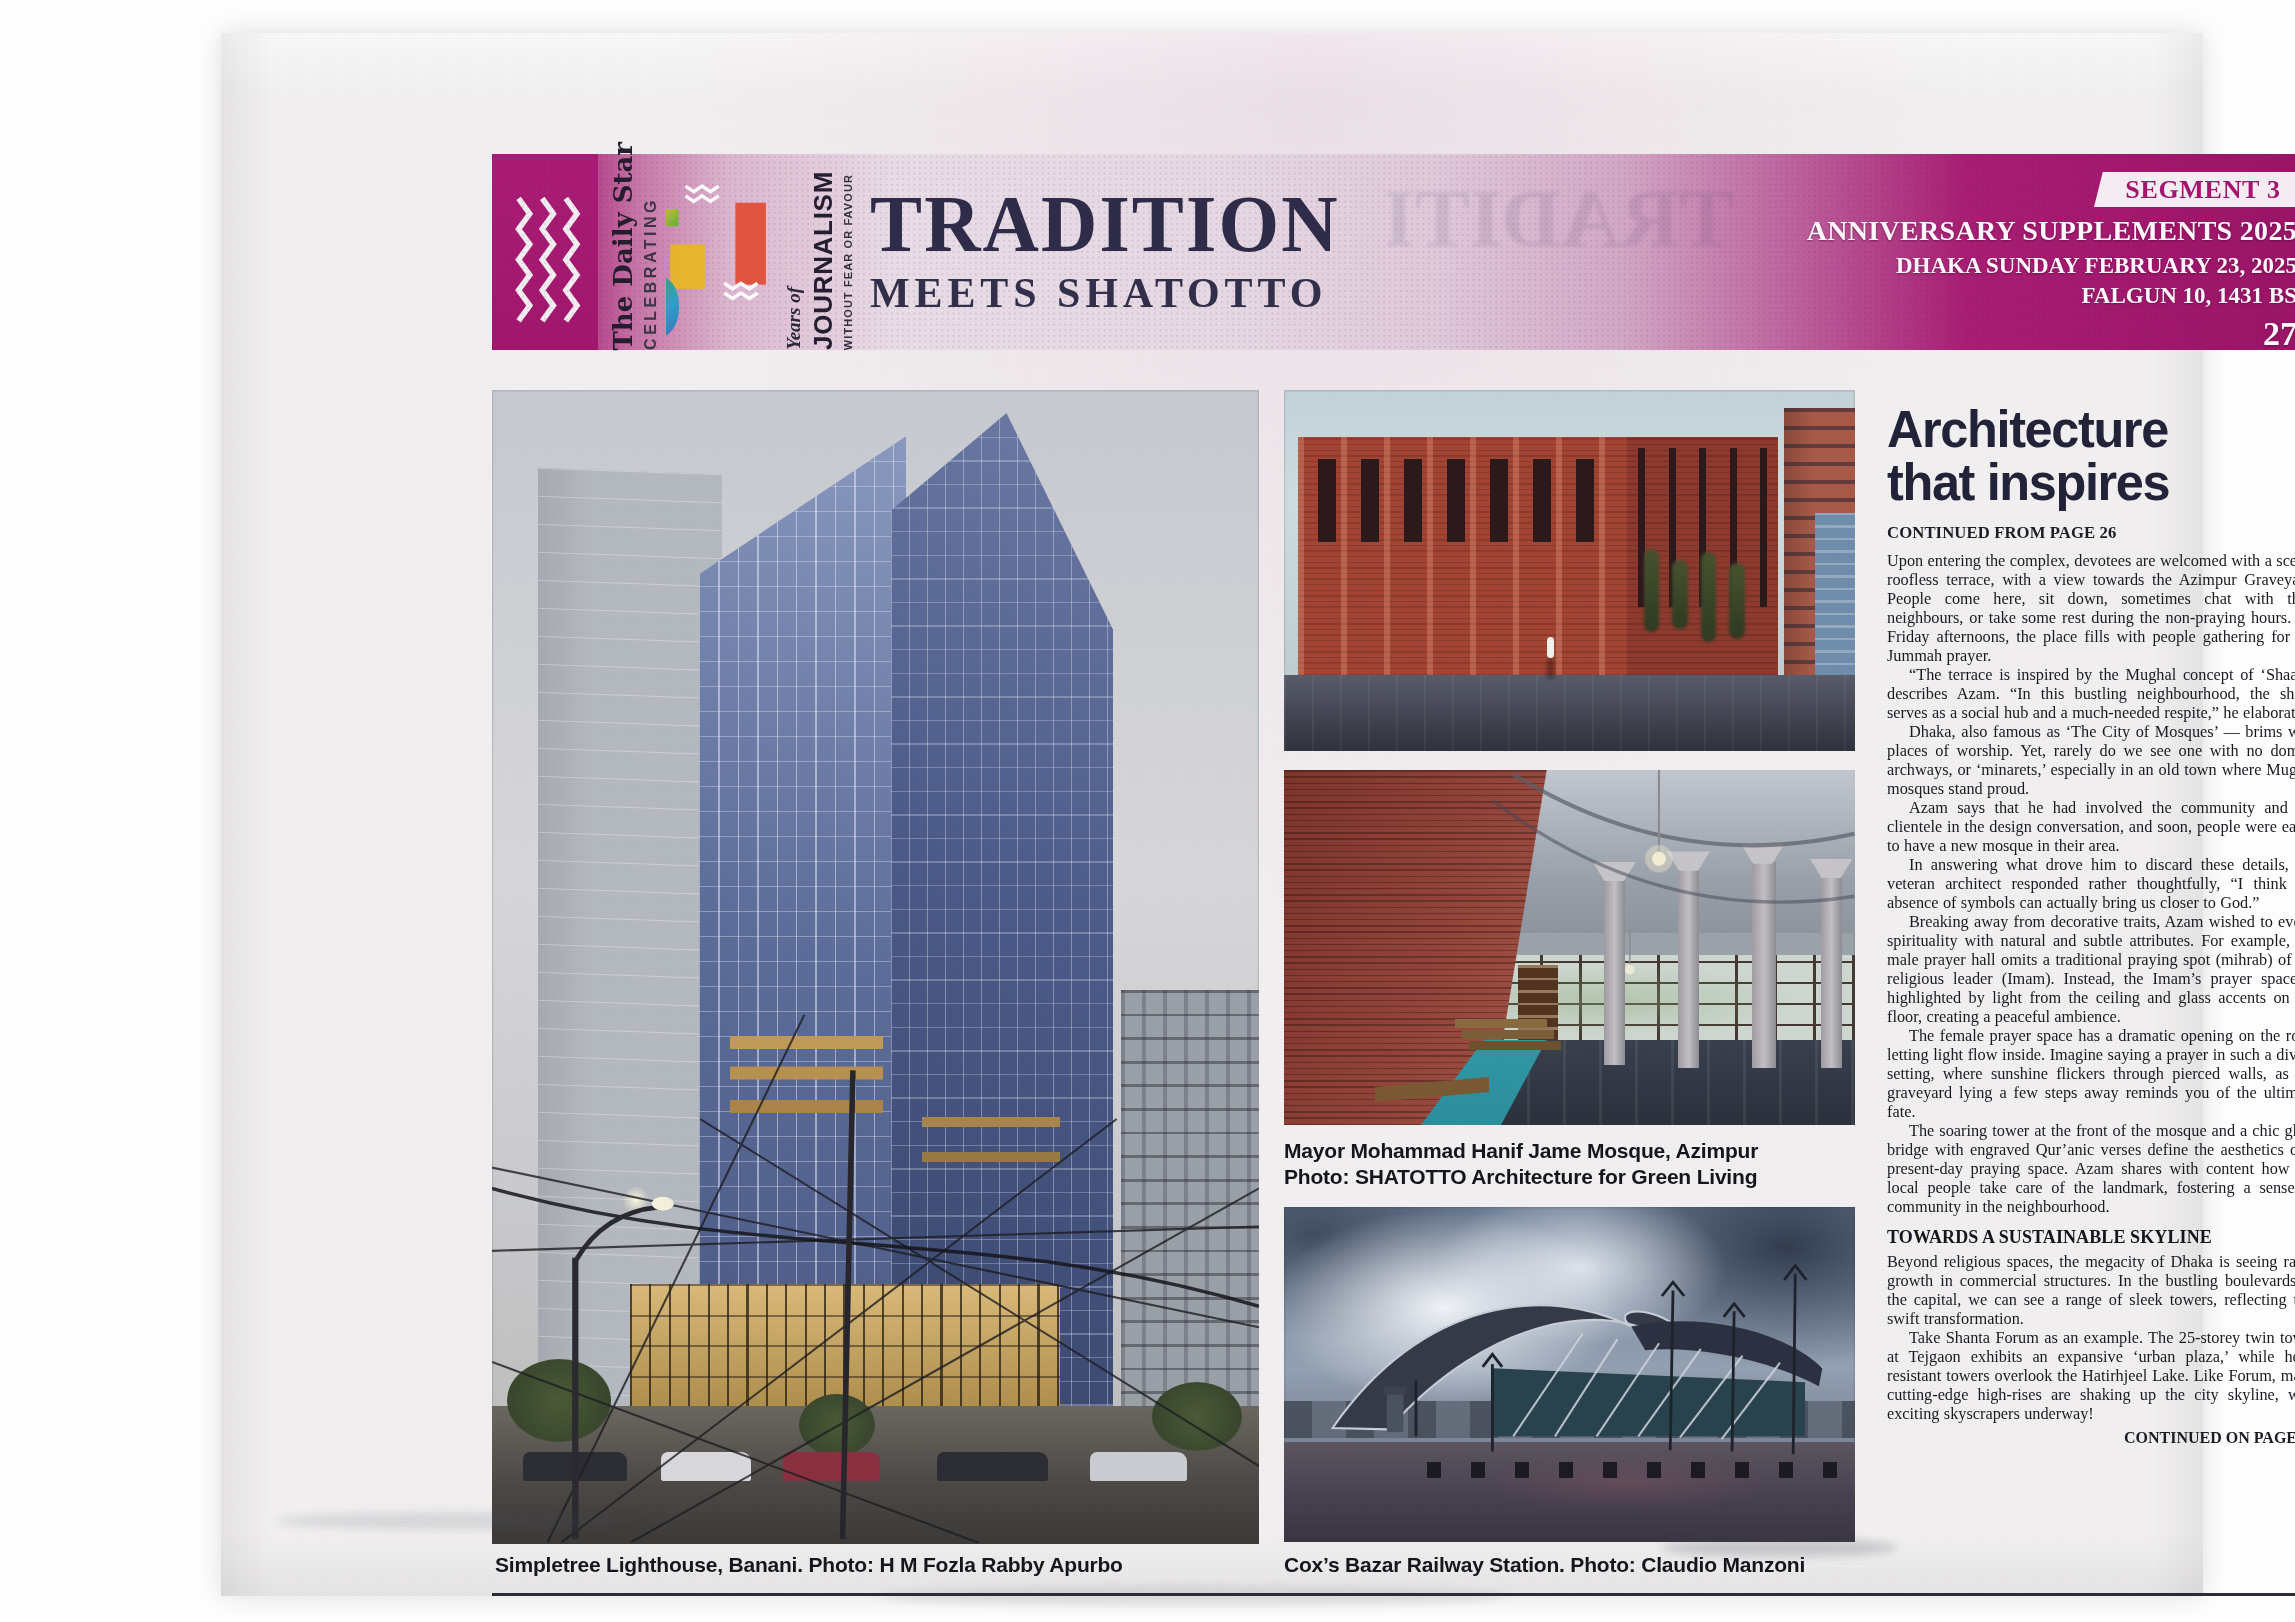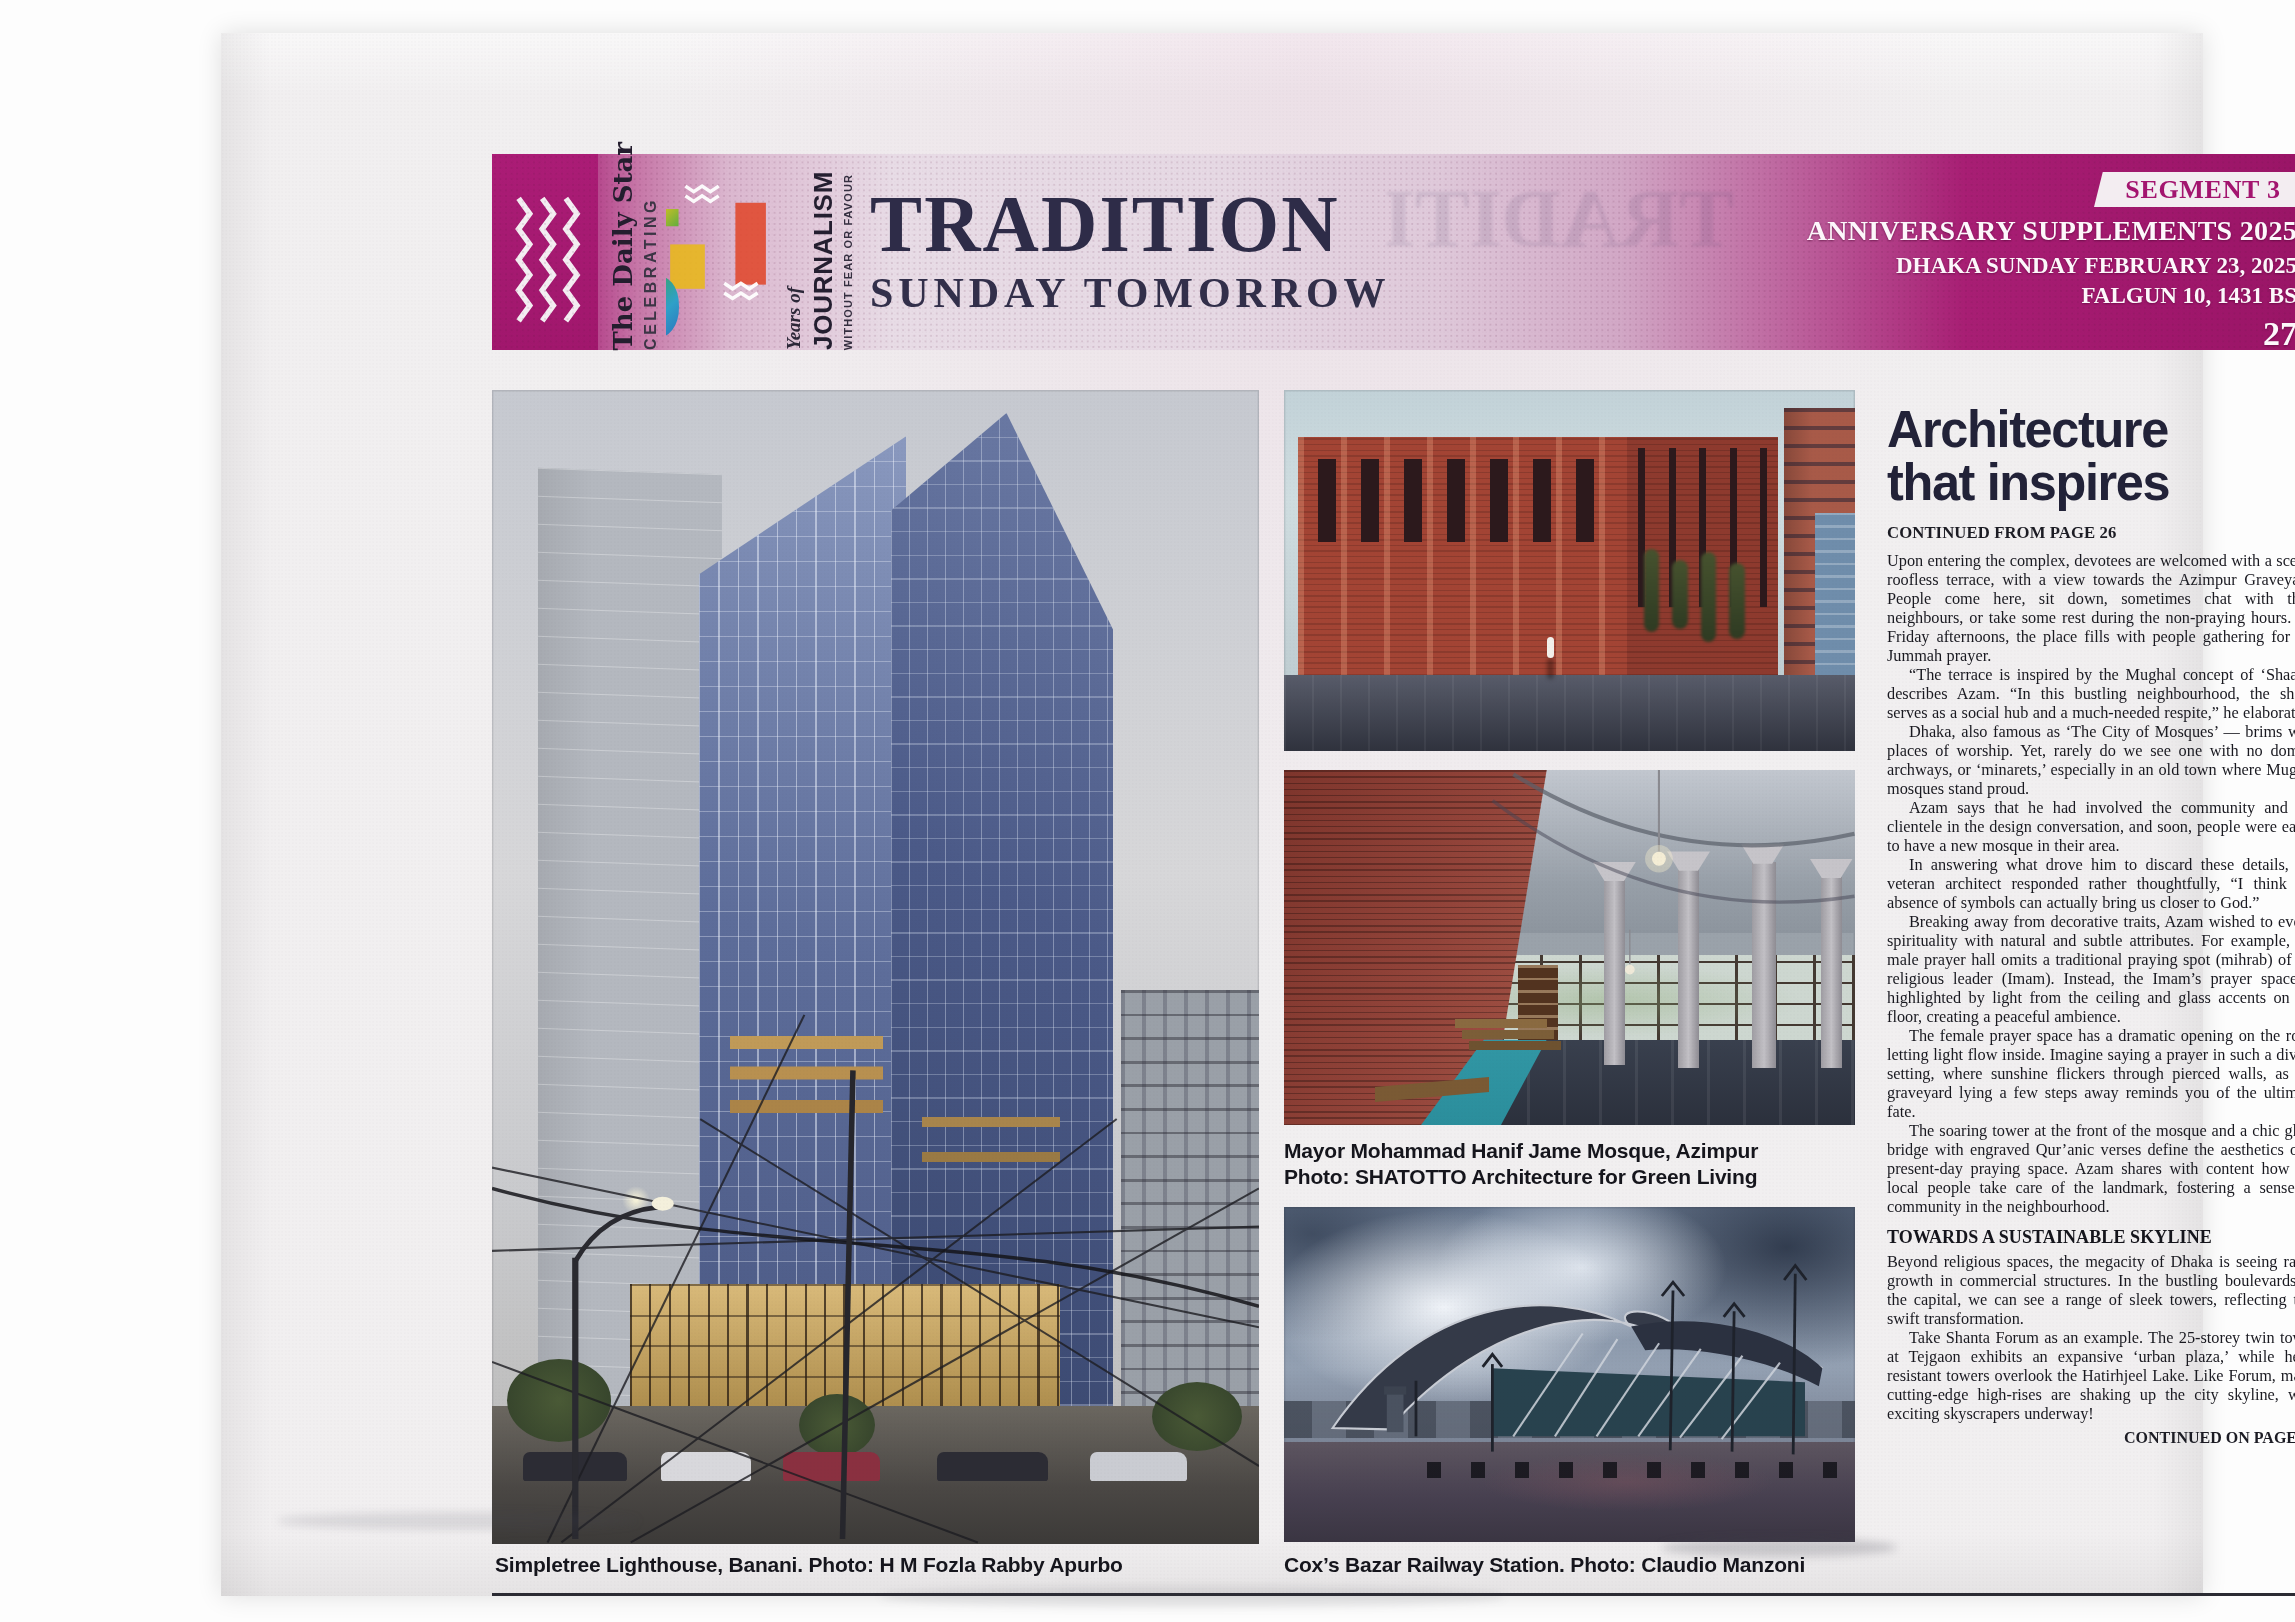--- a/index.html
+++ b/index.html
@@ -225,21 +225,21 @@
         </svg>
         <span class="v yearsof">Years of</span>
         <span class="v journalism">JOURNALISM</span>
         <span class="v tagline">WITHOUT FEAR OR FAVOUR</span>
       </div>
 
       <div class="ghost">TRADITION</div>
 
       <div class="title-wrap">
         <div class="trad">TRADITION</div>
-        <div class="meets">SUNDAY TOMORROW</div>
+        <div class="meets">MEETS SHATOTTO</div>
       </div>
 
       <div class="segment-strip">
         <span>SEGMENT 3</span>
       </div>
 
       <div class="banner-right">
         <div class="anniv">ANNIVERSARY SUPPLEMENTS 2025</div>
         <div class="dateline">DHAKA SUNDAY FEBRUARY 23, 2025</div>
         <div class="calline">FALGUN 10, 1431 BS</div>

